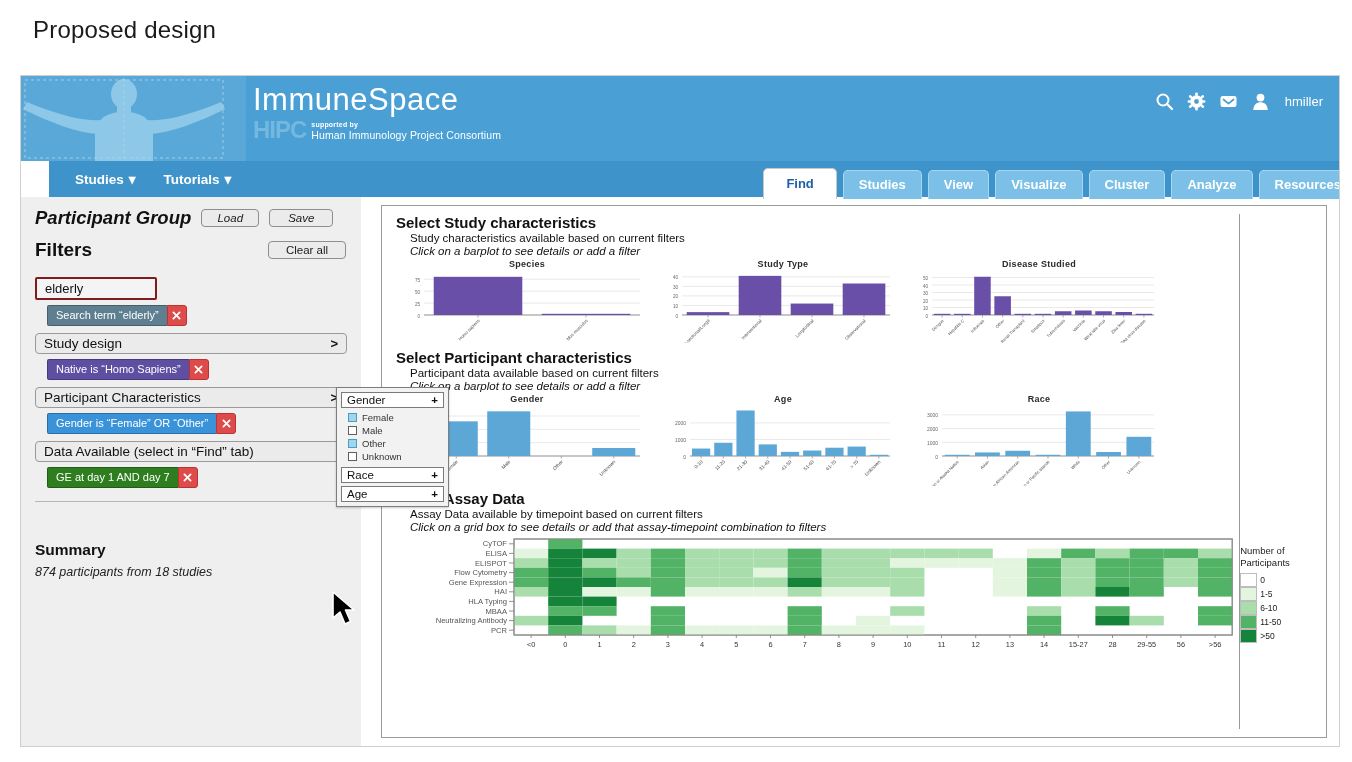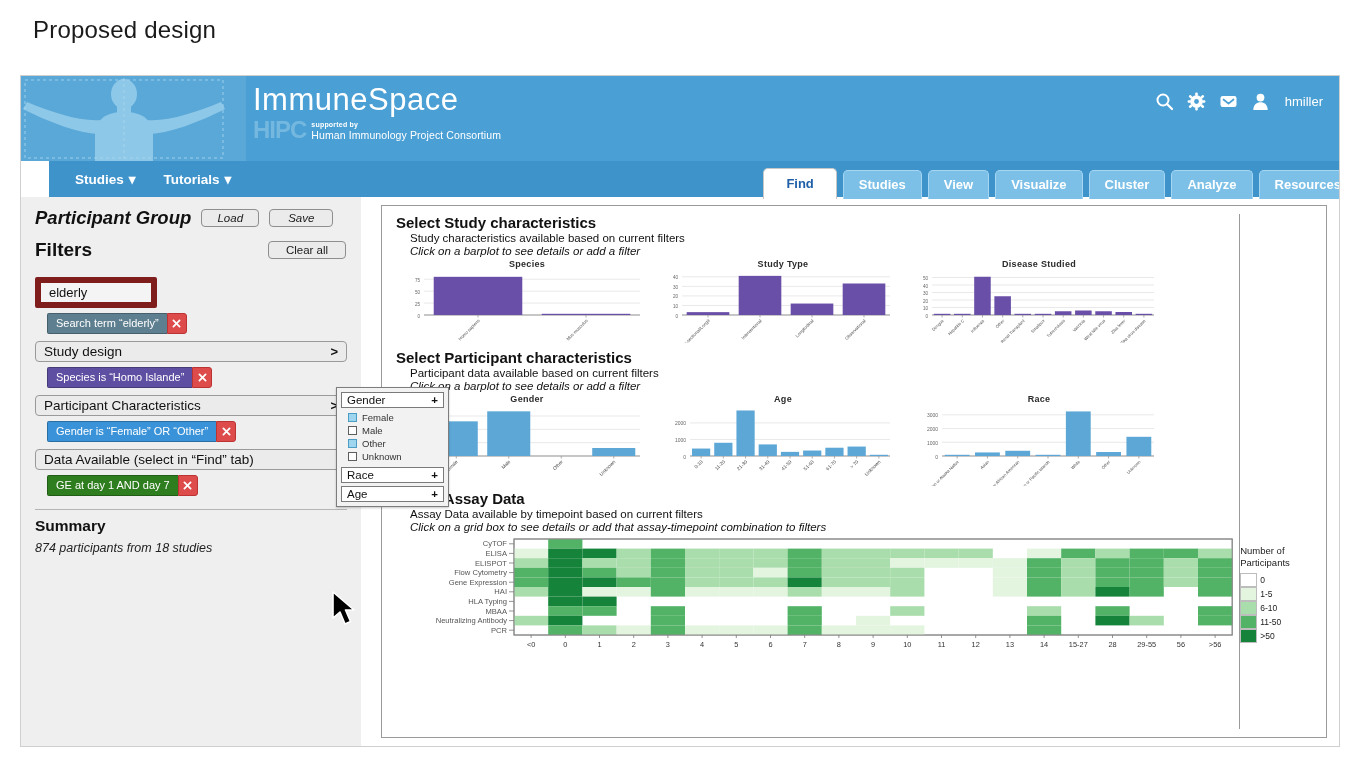--- a/index.html
+++ b/index.html
@@ -114,39 +114,39 @@
   #filters-title { font-size:19px; font-weight:bold; color:#111; }
   #clearall-btn { width:78px; margin-left:auto; margin-right:1px; }
   .filter-group { padding:0 14px; margin-top:7px; }
   .group-head {
     border:1px solid #9a9a9a; border-radius:4px; background:#ebebeb;
     font-size:13.5px; color:#111; padding:2px 8px;
     display:flex; align-items:center; cursor:pointer;
   }
   .group-head .arrow { margin-left:auto; font-weight:bold; font-size:13px; }
   .search-box {
-    border:6px solid #7f1d1d; background:#f4f4f4;
+    border:2px solid #7f1d1d; background:#f4f4f4;
     font-size:13px; color:#111; padding:2px 8px; width:122px; border-radius:2px;margin-top:16px;
   }
   .chip-row { display:flex; align-items:stretch; margin-top:5px; margin-left:12px; }
   .chip {
     color:#ffffff; font-size:11px; padding:3px 8px 4px 8px;
     display:flex; align-items:center; border-radius:2px 0 0 2px;
     border:1px solid rgba(0,0,0,.25); border-right:none;
     white-space:nowrap;
   }
   .chip-x {
     width:20px; background:#dd4b4b; color:#ffffff;
     display:flex; align-items:center; justify-content:center;
     font-size:11px; font-weight:bold; cursor:pointer;
     border:1px solid #b33; border-radius:0 3px 3px 0;
   }
   .chip-x svg { display:block; }
   #summary-sep { margin:13px 14px 0 14px; border-top:1px solid #b5b5b5; }
-  #summary-title { font-size:15.5px; font-weight:bold; color:#111; padding:7px 14px 0 14px; }
+  #summary-title { font-size:15.5px; font-weight:bold; color:#111; padding:7px 14px 0 14px;margin-top:32px; }
   #summary-text { font-size:12.5px; font-style:italic; color:#222; padding:6px 14px 0 14px; }
 
   
   #popup {
     position:absolute; left:315px; top:190px;
     width:113px; background:#f2f2f2; border:1px solid #7d7d7d;
     padding:4px; z-index:40;
     box-shadow:0 1px 2px rgba(0,0,0,.22);
   }
   .pop-head {
@@ -317,21 +317,21 @@
           </div>
         </div>
       </div>
 
       <div class="filter-group">
         <div class="group-head">
           <span>Study design</span>
           <span class="arrow">&gt;</span>
         </div>
         <div class="chip-row">
-          <div class="chip" id="chip1" style="background: rgb(94, 79, 162);">Species is “Homo Islande”</div>
+          <div class="chip" id="chip1" style="background: rgb(94, 79, 162);">Native is “Homo Sapiens”</div>
           <div class="chip-x">
             <svg width="9" height="9" viewBox="0 0 9 9">
                 <line x1="1.4" y1="1.4" x2="7.6" y2="7.6" stroke="#fff" stroke-width="1.8" stroke-linecap="round"></line>
                 <line x1="7.6" y1="1.4" x2="1.4" y2="7.6" stroke="#fff" stroke-width="1.8" stroke-linecap="round"></line>
               </svg>
           </div>
         </div>
       </div>
 
       <div class="filter-group">

